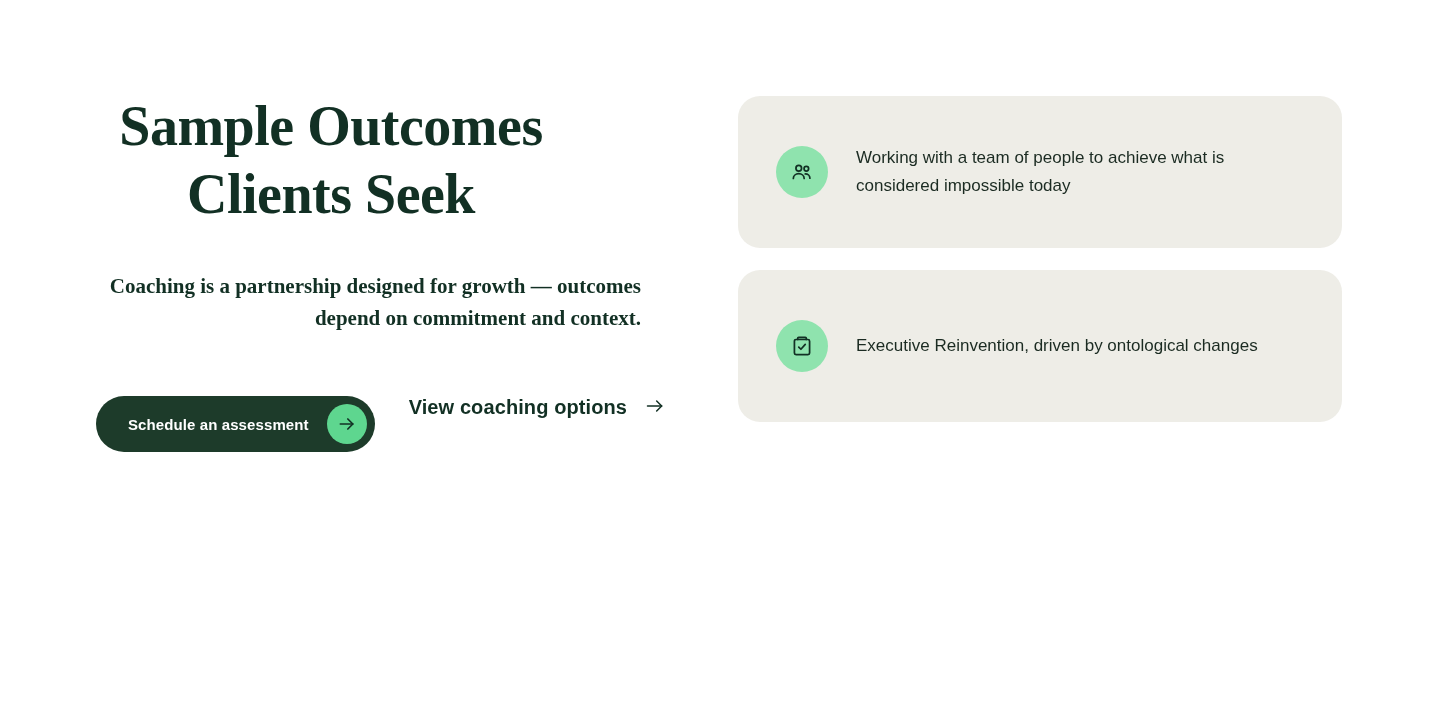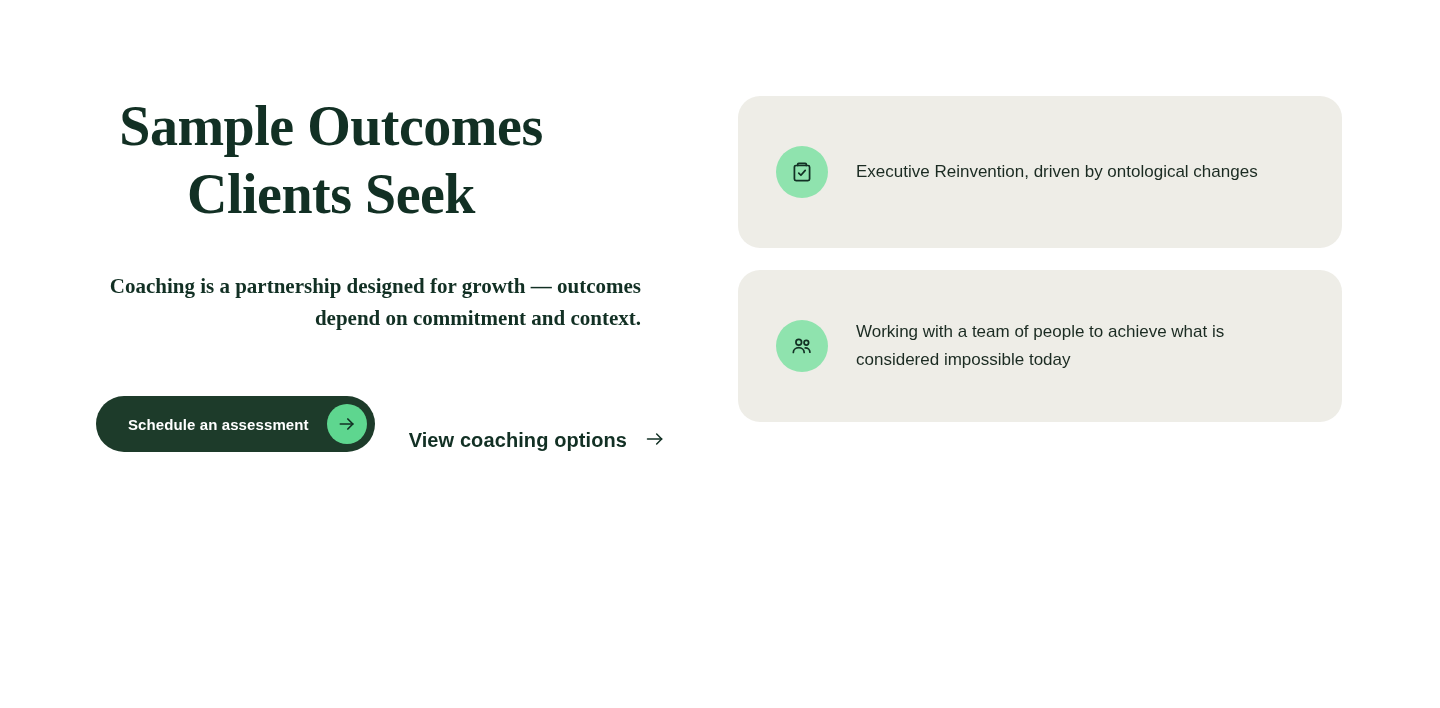--- a/index.html
+++ b/index.html
@@ -41,21 +41,21 @@
     font-size: 21px;
     line-height: 32px;
     color: #123024;
     max-width: 545px;
     text-align: right;
   }
 
   .cta-row {
     margin-top: 62px;
     display: flex;
-    align-items: flex-end;
+    align-items: flex-start;
   }
   .btn-primary {
     display: flex;
     align-items: center;
     gap: 18px;
     background: #1d3b2a;
     border: none;
     border-radius: 999px;
     padding: 8px 8px 8px 32px;
     cursor: pointer;
@@ -164,35 +164,35 @@
         </span>
       </button>
     </div>
   </div>
 
   <div class="right-col">
 
     <div class="card">
       <span class="card-icon">
         <svg width="26" height="26" viewBox="0 0 24 24" fill="none" stroke="#123024" stroke-width="1.6" stroke-linecap="round" stroke-linejoin="round">
-          <path d="M9 4h6a1 1 0 0 1 1 1v1H8V5a1 1 0 0 1 1-1z"></path>
-          <path d="M8 6H6.5A1.5 1.5 0 0 0 5 7.5v11A1.5 1.5 0 0 0 6.5 20h11a1.5 1.5 0 0 0 1.5-1.5v-11A1.5 1.5 0 0 0 17.5 6H16"></path>
-          <polyline points="9,13 11,15 15,10.5"></polyline>
-        </svg>
-      </span>
-      <span class="card-text">Executive Reinvention, driven by ontological changes</span>
-    </div>
-
-    <div class="card">
-      <span class="card-icon">
-        <svg width="26" height="26" viewBox="0 0 24 24" fill="none" stroke="#123024" stroke-width="1.6" stroke-linecap="round" stroke-linejoin="round">
           <circle cx="9" cy="8.5" r="2.6"></circle>
           <circle cx="16" cy="9" r="2.1"></circle>
           <path d="M4 18c0-2.6 2.2-4.4 5-4.4s5 1.8 5 4.4"></path>
           <path d="M15 13.8c2.4 0 4.3 1.6 4.3 3.9"></path>
         </svg>
       </span>
       <span class="card-text">Working with a team of people to achieve what is considered impossible today</span>
     </div>
 
+    <div class="card">
+      <span class="card-icon">
+        <svg width="26" height="26" viewBox="0 0 24 24" fill="none" stroke="#123024" stroke-width="1.6" stroke-linecap="round" stroke-linejoin="round">
+          <path d="M9 4h6a1 1 0 0 1 1 1v1H8V5a1 1 0 0 1 1-1z"></path>
+          <path d="M8 6H6.5A1.5 1.5 0 0 0 5 7.5v11A1.5 1.5 0 0 0 6.5 20h11a1.5 1.5 0 0 0 1.5-1.5v-11A1.5 1.5 0 0 0 17.5 6H16"></path>
+          <polyline points="9,13 11,15 15,10.5"></polyline>
+        </svg>
+      </span>
+      <span class="card-text">Executive Reinvention, driven by ontological changes</span>
+    </div>
+
 
   </div>
 </div>
 
 </body></html>

